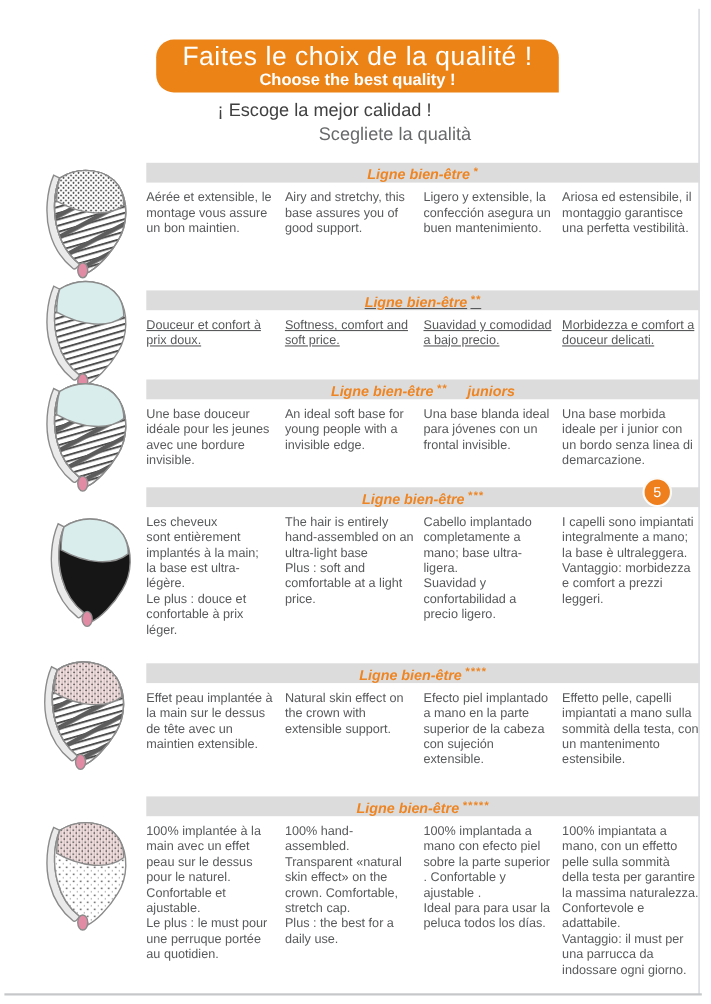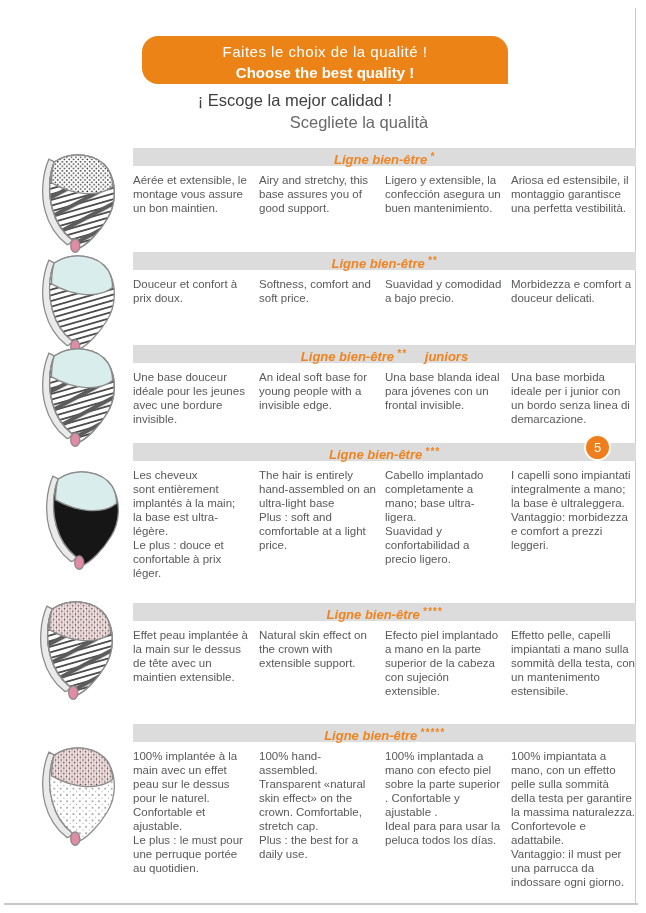--- a/index.html
+++ b/index.html
@@ -11,38 +11,38 @@
   
   .frame-right { position:absolute; left:635px; top:8px; height:896px; width:1px; background:#c9cbd0; }
   .frame-bottom { position:absolute; left:4px; right:8px; top:903px; height:2px; background:#c5c7c9; }
 
   
   .header-box {
     position:absolute; left:142px; top:36px; width:366px; height:48px;
     background:#ec8316; border-radius:16px 16px 0 16px; color:#fff; text-align:center;
     padding-top:3px;
   }
-  .header-title { font-size:15px; line-height:25px; font-weight:400; letter-spacing:0.5px; }
+  .header-title { font-size:24px; line-height:25px; font-weight:400; letter-spacing:0.5px; }
   .header-sub   { font-size:15px; line-height:17px; font-weight:bold; }
   .subtitle-es { position:absolute; left:0; top:90px;  width:590px; text-align:center; font-size:16.5px; line-height:20px; color:#404040; }
   .subtitle-it { position:absolute; left:0; top:112px; width:646px; text-align:center; font-size:16.5px; line-height:20px; color:#68696b;margin-left:36px; }
 
   
   .section { position:absolute; left:133px; width:503px; }
   .sec-bar {
     height:18px; background:#dcdcdc; text-align:center;
     font-style:italic; font-weight:bold; font-size:13px; line-height:18px; color:#ee8522;
   }
   .sec-bar sup { font-size:10px; vertical-align:4px; margin-left:3px; letter-spacing:1px; }
   .sec-suffix { margin-left:18px; }
   .sec-cols {
     display:grid; grid-template-columns:118px 118px 118px 125px; column-gap:8px;
     padding-top:7px; font-size:11.5px; line-height:14px; white-space:pre-line;
   }
-  .s1 { top:148px; } .s2 { top:252px; } .s3 { top:345px; }
+  .s1 { top:148px; } .s2 { top:264px;text-decoration:underline; } .s3 { top:345px; }
   .s4 { top:443px; } .s5 { top:603px; } .s6 { top:724px; }
 
   
   .badge {
     position:absolute; left:584px; top:434px; width:27px; height:27px; border-radius:50%;
     background:#ee7f1c; border:2px solid #fdfbf9; color:#fff;
     font-size:13px; line-height:23px; text-align:center; z-index:5;
   }
 
   

